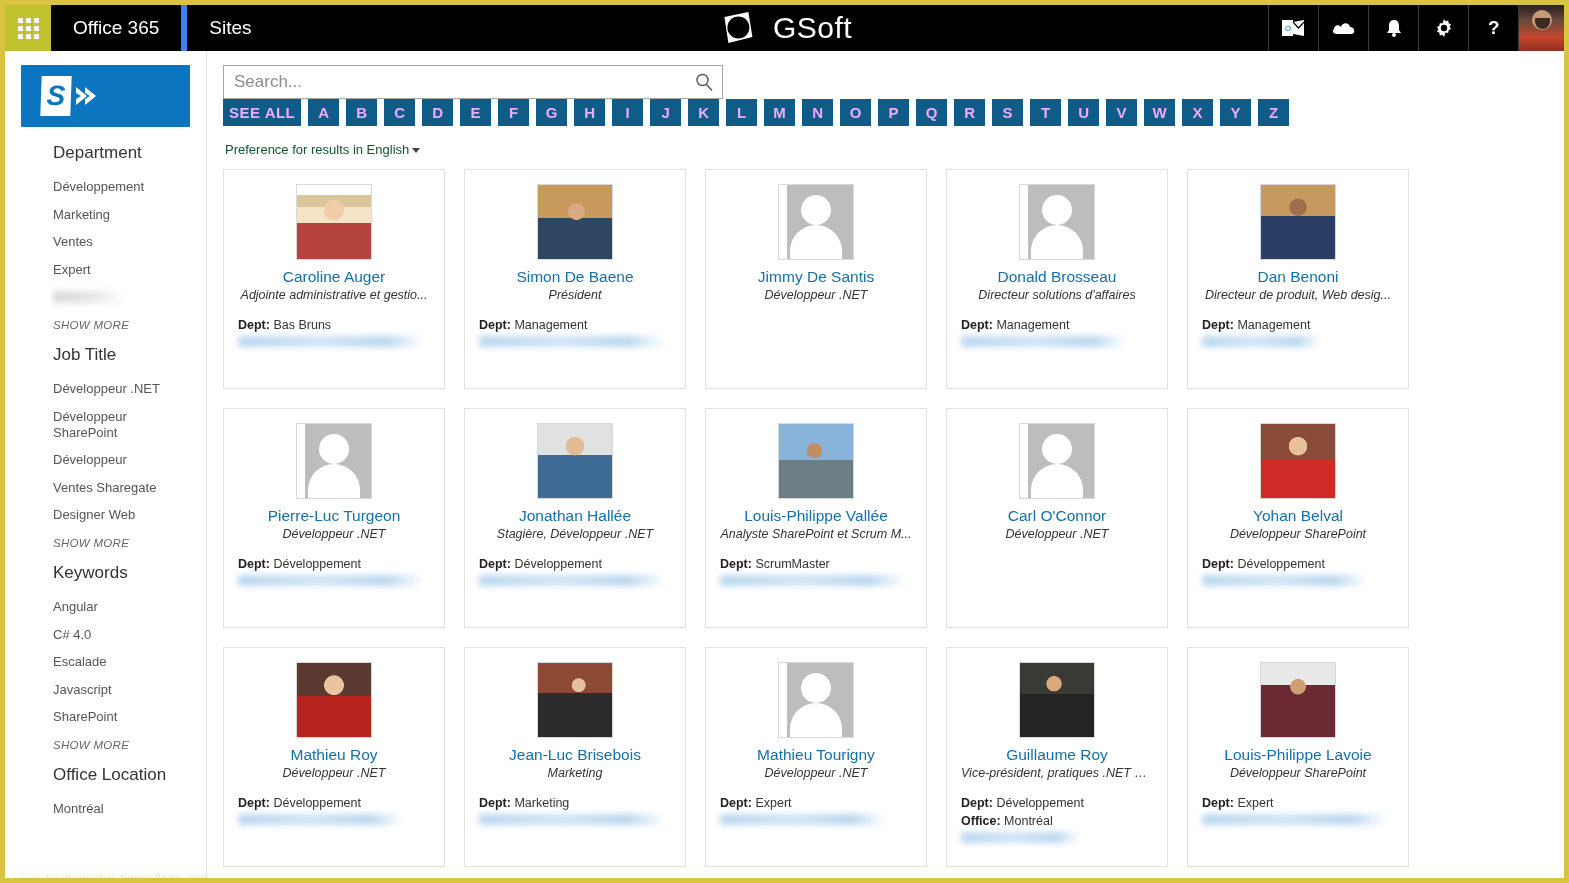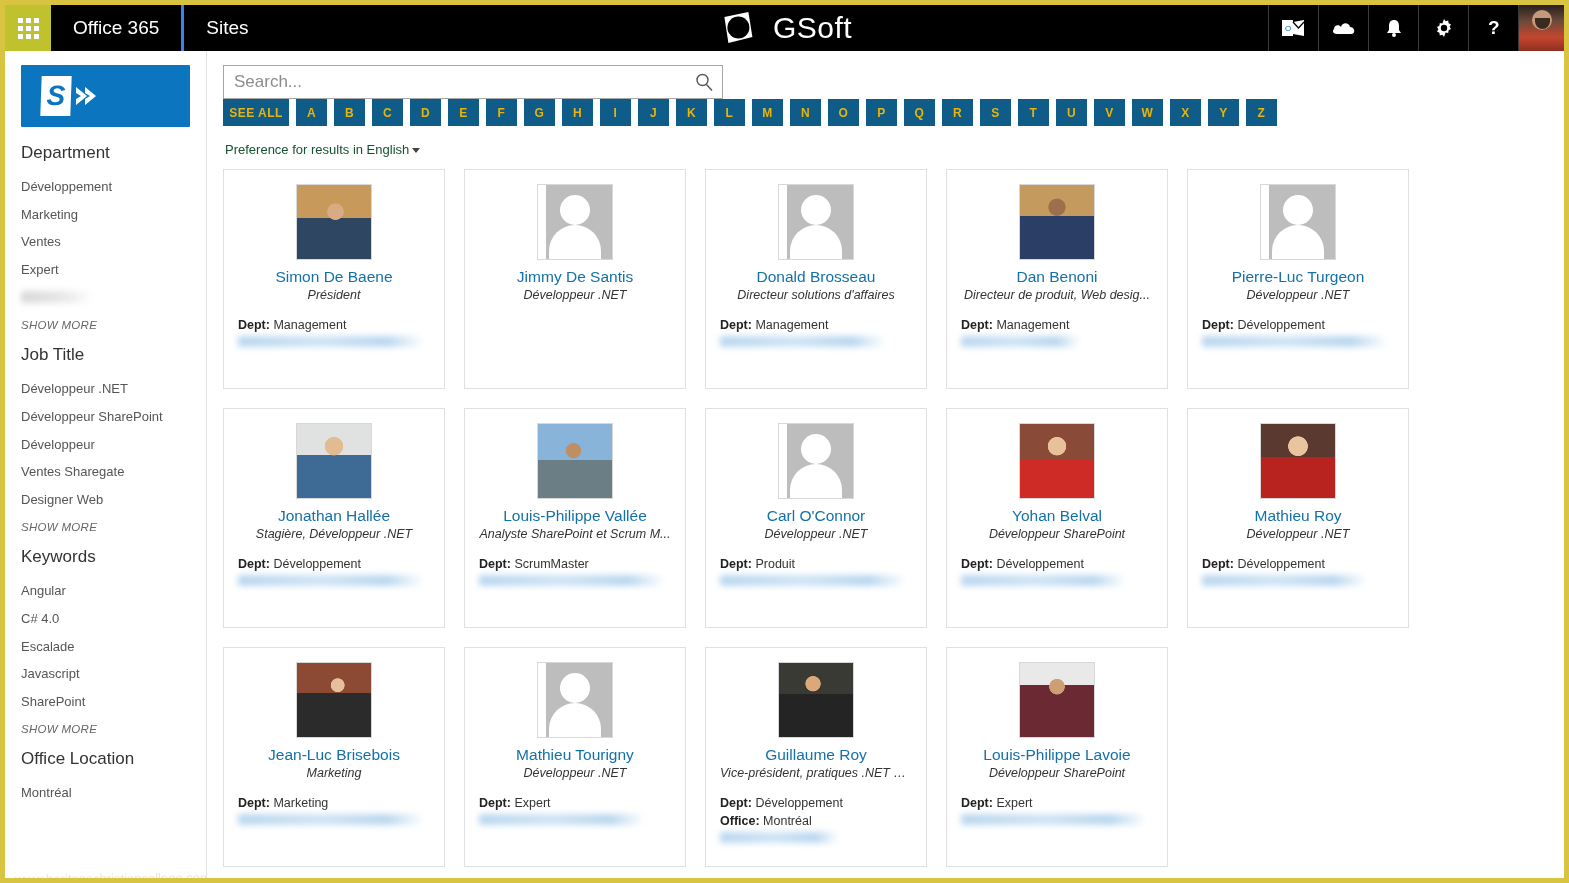--- a/index.html
+++ b/index.html
@@ -33,21 +33,21 @@
     grid-template-columns: repeat(3, 5px);
     grid-template-rows: repeat(3, 5px);
     gap: 3px;
   }
   .waffle-grid i { background: #ffffff; display:block; width:5px; height:5px; }
   .suite-brand {
     display: flex; align-items: center;
     padding: 0 22px;
     color: #ffffff;
     font-size: 19px;
-    border-right: 3px solid #3b82f6;
+    border-right: 6px solid #3b82f6;
     cursor: pointer;
     white-space: nowrap;
   }
   .suite-site {
     display:flex; align-items:center;
     padding: 0 22px;
     color:#ffffff; font-size:19px;
     cursor:pointer;
   }
   .gsoft-logo {
@@ -141,21 +141,21 @@
     font-weight: bold;
     font-style: italic;
     display:flex; align-items:center; justify-content:center;
     transform: skewX(-2deg);
     font-family: "Liberation Sans", sans-serif;
   }
   .sp-arrow {
     width: 26px; height: 26px;
     position: relative;
   }
-  .facet { padding: 0 16px; margin-bottom: 6px; }
+  .facet { padding: 0 16px; margin-bottom: 6px; margin-left: 32px; }
   .facet-title {
     font-size: 17px;
     color: #333333;
     margin: 10px 0 10px 0;
     font-family: "Liberation Sans", sans-serif;
   }
   .facet-item {
     font-size: 13px;
     color: #555555;
     padding: 6px 0;
@@ -220,22 +220,22 @@
     color: #444444;
     margin: 8px 0 9px 2px;
   }
   .alpha {
     display: flex;
     gap: 7px;
     flex-wrap: nowrap;
   }
   .alpha-btn {
     background: #0f5c88;
-    color: #eab308;
-    font-size: 12px;
+    color: #f0abfc;
+    font-size: 15px;
     font-weight: bold;
     letter-spacing: 0.5px;
     height: 27px;
     min-width: 31px;
     padding: 0 6px;
     display:flex; align-items:center; justify-content:center;
     cursor: pointer;
     border: none;
     font-family: "Liberation Sans", sans-serif;
   }
@@ -529,20 +529,33 @@
       </div>
 
     <div class="pref">
       <span>Preference for results in English</span><span class="caret"></span>
     </div>
 
     <div class="grid" id="grid">
         <div class="card">
           <div class="photo-wrap">
             <div class="photo">
+              <div class="ph-inner p-caroline"></div>
+            </div>
+          </div>
+          <div class="cname">Caroline Auger</div>
+          <div class="ctitle">Adjointe administrative et gestio...</div>
+          <div class="cmeta">
+            <div><b>Dept:</b> <span>Bas Bruns</span></div>
+            <div class="cmail long"></div>
+          </div>
+        </div>
+        <div class="card">
+          <div class="photo-wrap">
+            <div class="photo">
               <div class="ph-inner p-simon"></div>
             </div>
           </div>
           <div class="cname">Simon De Baene</div>
           <div class="ctitle">Président</div>
           <div class="cmeta">
             <div><b>Dept:</b> <span>Management</span></div>
             <div class="cmail long"></div>
           </div>
         </div>
@@ -629,24 +642,20 @@
         <div class="card">
           <div class="photo-wrap">
             <div class="photo">
               <div class="ph-inner ph-silhouette">
                 <span class="lstrip"></span>
               </div>
             </div>
           </div>
           <div class="cname">Carl O'Connor</div>
           <div class="ctitle">Développeur .NET</div>
-          <div class="cmeta">
-            <div><b>Dept:</b> <span>Produit</span></div>
-            <div class="cmail long"></div>
-          </div>
         </div>
         <div class="card">
           <div class="photo-wrap">
             <div class="photo">
               <div class="ph-inner p-yohan"></div>
             </div>
           </div>
           <div class="cname">Yohan Belval</div>
           <div class="ctitle">Développeur SharePoint</div>
           <div class="cmeta">

